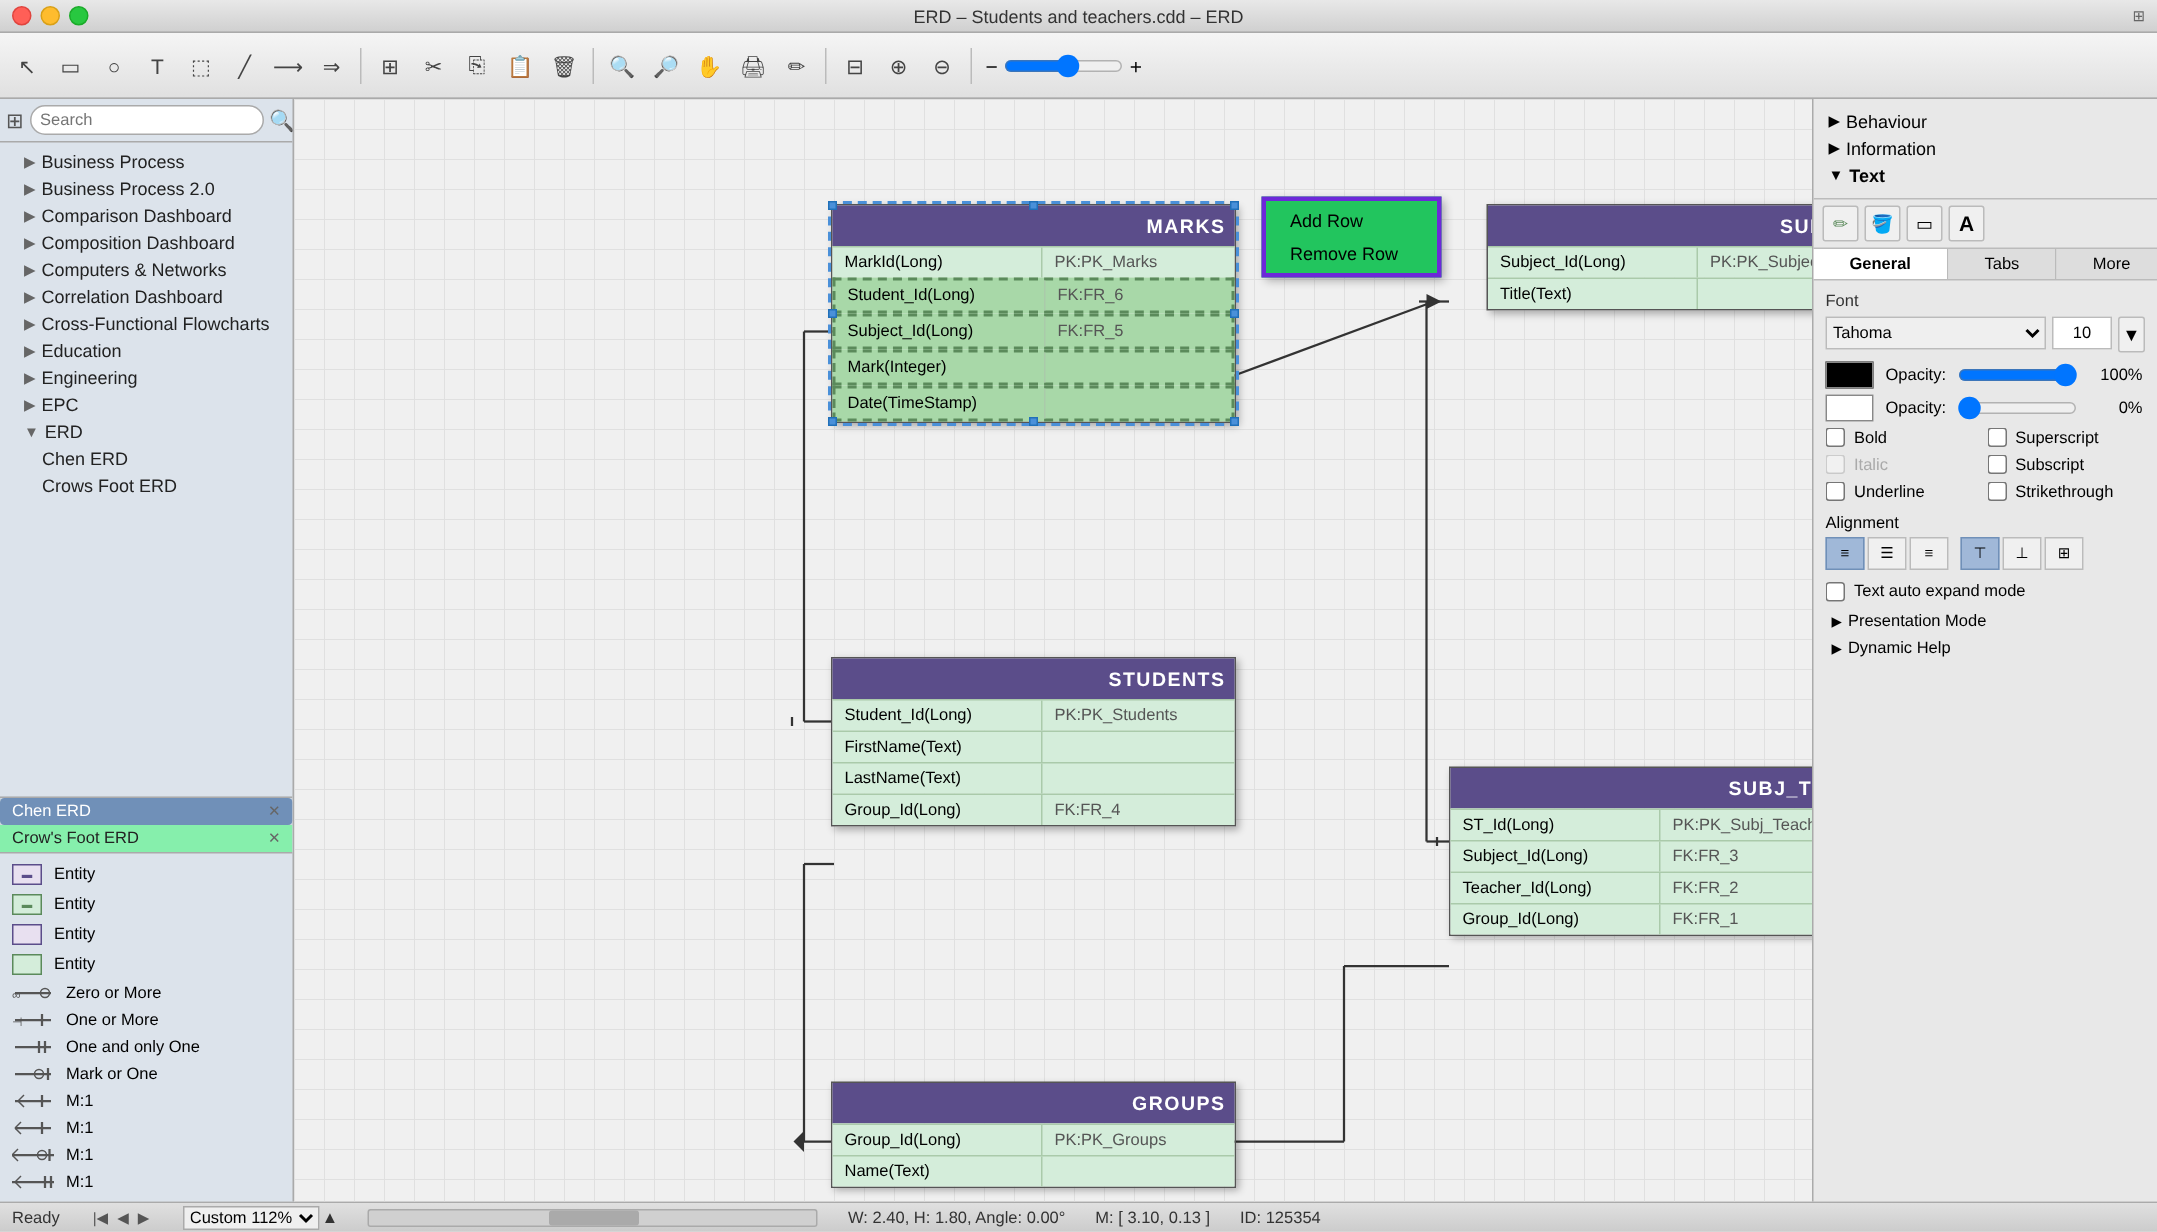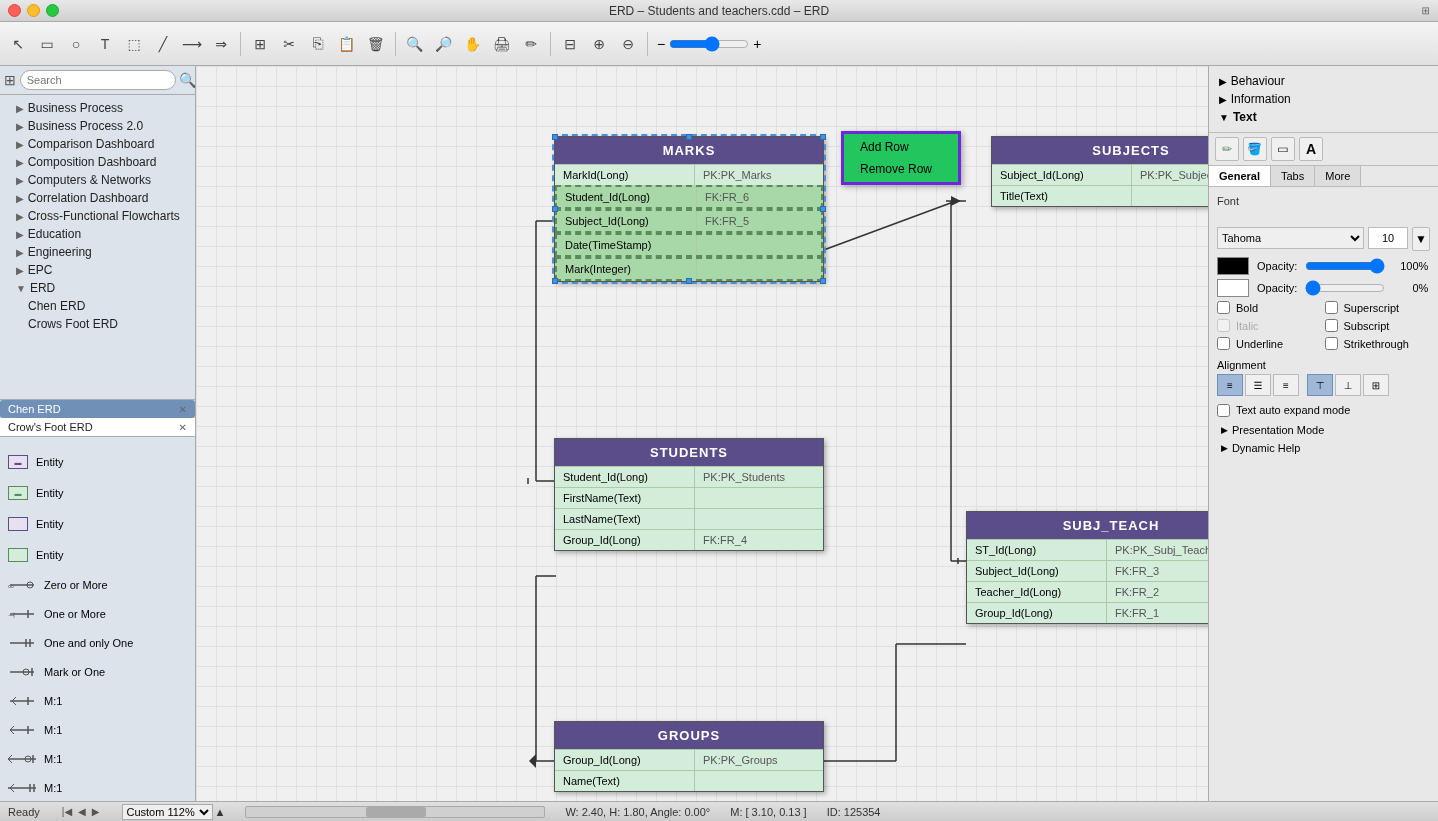--- a/index.html
+++ b/index.html
@@ -140,21 +140,20 @@
       padding: 4px 0;
       border-top: 1px solid #aaa;
     }
     .entity-row {
       display: flex;
       align-items: center;
       padding: 3px 8px;
       font-size: 11px;
       cursor: pointer;
       gap: 8px;
-      margin-top: 11px;
     }
     .entity-icon {
       width: 20px; height: 14px;
       border: 1px solid #666;
       background: #fff;
       display: flex; align-items: center; justify-content: center;
       font-size: 8px;
     }
 
     
@@ -178,21 +177,21 @@
     .erd-table {
       position: absolute;
       min-width: 270px;
       border: 1px solid #555;
       border-radius: 0;
       box-shadow: 2px 2px 5px rgba(0,0,0,0.3);
     }
     .erd-table-header {
       background: #5b4d8a;
       color: #fff;
-      text-align: center;
+      text-align: right;
       padding: 6px;
       font-weight: bold;
       font-size: 13px;
       letter-spacing: 1px;
     }
     .erd-table-row {
       display: flex;
       background: #d4edda;
       border-top: 1px solid #aacaaa;
     }
@@ -277,38 +276,38 @@
       background: #f0f0f0;
       cursor: pointer;
       font-size: 12px;
     }
 
     #right-tabs {
       display: flex;
       border-bottom: 1px solid #bbb;
     }
     .right-tab {
-      padding: 4px 10px;
+      padding: 4px 24px;
       font-size: 11px;
       cursor: pointer;
       border-right: 1px solid #bbb;
       background: #ddd;
     }
     .right-tab.active {
       background: #fff;
       border-bottom: none;
       font-weight: bold;
     }
 
     #right-content {
       flex: 1;
       padding: 8px;
       overflow-y: auto;
     }
-    .prop-label { font-size: 11px; color: #333; margin-bottom: 20px; }
+    .prop-label { font-size: 11px; color: #333; margin-bottom: 4px; }
     .font-select-row {
       display: flex;
       gap: 4px;
       margin-bottom: 6px;
     }
     .font-select {
       flex: 1;
       height: 22px;
       font-size: 11px;
       border: 1px solid #bbb;
@@ -537,21 +536,21 @@
       <div class="tree-item" style="padding-left:28px;">
         <span>Crows Foot ERD</span>
       </div>
     </div>
 
     <div style="border-top:1px solid #aaa; background:#cdd6de;">
       <div class="sidebar-tab-item active" style="padding:3px 8px; font-size:11px; background:#7090b8; color:#fff; display:flex; align-items:center;">
         <span>Chen ERD</span>
         <span class="close-x">✕</span>
       </div>
-      <div class="sidebar-tab-item" style="padding:3px 8px; font-size:11px; background:#ffffff; color:#222; display:flex; align-items:center;">
+      <div class="sidebar-tab-item" style="padding:3px 8px; font-size:11px; background:#86efac; color:#222; display:flex; align-items:center;">
         <span>Crow's Foot ERD</span>
         <span class="close-x">✕</span>
       </div>
     </div>
 
     <div id="entity-list">
 
       <div class="entity-row">
         <div class="entity-icon" style="background:#e8e0f0; border-color:#5b4d8a;">
           <span style="font-size:7px;color:#5b4d8a;">▬</span>
@@ -708,25 +707,25 @@
       </div>
       <div class="erd-table-row selected-row">
         <div class="col-name">Student_Id(Long)</div>
         <div class="col-key">FK:FR_6</div>
       </div>
       <div class="erd-table-row selected-row">
         <div class="col-name">Subject_Id(Long)</div>
         <div class="col-key">FK:FR_5</div>
       </div>
       <div class="erd-table-row selected-row">
+        <div class="col-name">Mark(Integer)</div>
+        <div class="col-key"></div>
+      </div>
+      <div class="erd-table-row selected-row">
         <div class="col-name">Date(TimeStamp)</div>
-        <div class="col-key"></div>
-      </div>
-      <div class="erd-table-row selected-row">
-        <div class="col-name">Mark(Integer)</div>
         <div class="col-key"></div>
       </div>
 
       <div class="sel-handle" style="top:-3px; left:-3px;"></div>
       <div class="sel-handle" style="top:-3px; left:50%; transform:translateX(-50%);"></div>
       <div class="sel-handle" style="top:-3px; right:-3px;"></div>
       <div class="sel-handle" style="top:50%; left:-3px; transform:translateY(-50%);"></div>
       <div class="sel-handle" style="top:50%; right:-3px; transform:translateY(-50%);"></div>
       <div class="sel-handle" style="bottom:-3px; left:-3px;"></div>
       <div class="sel-handle" style="bottom:-3px; left:50%; transform:translateX(-50%);"></div>

